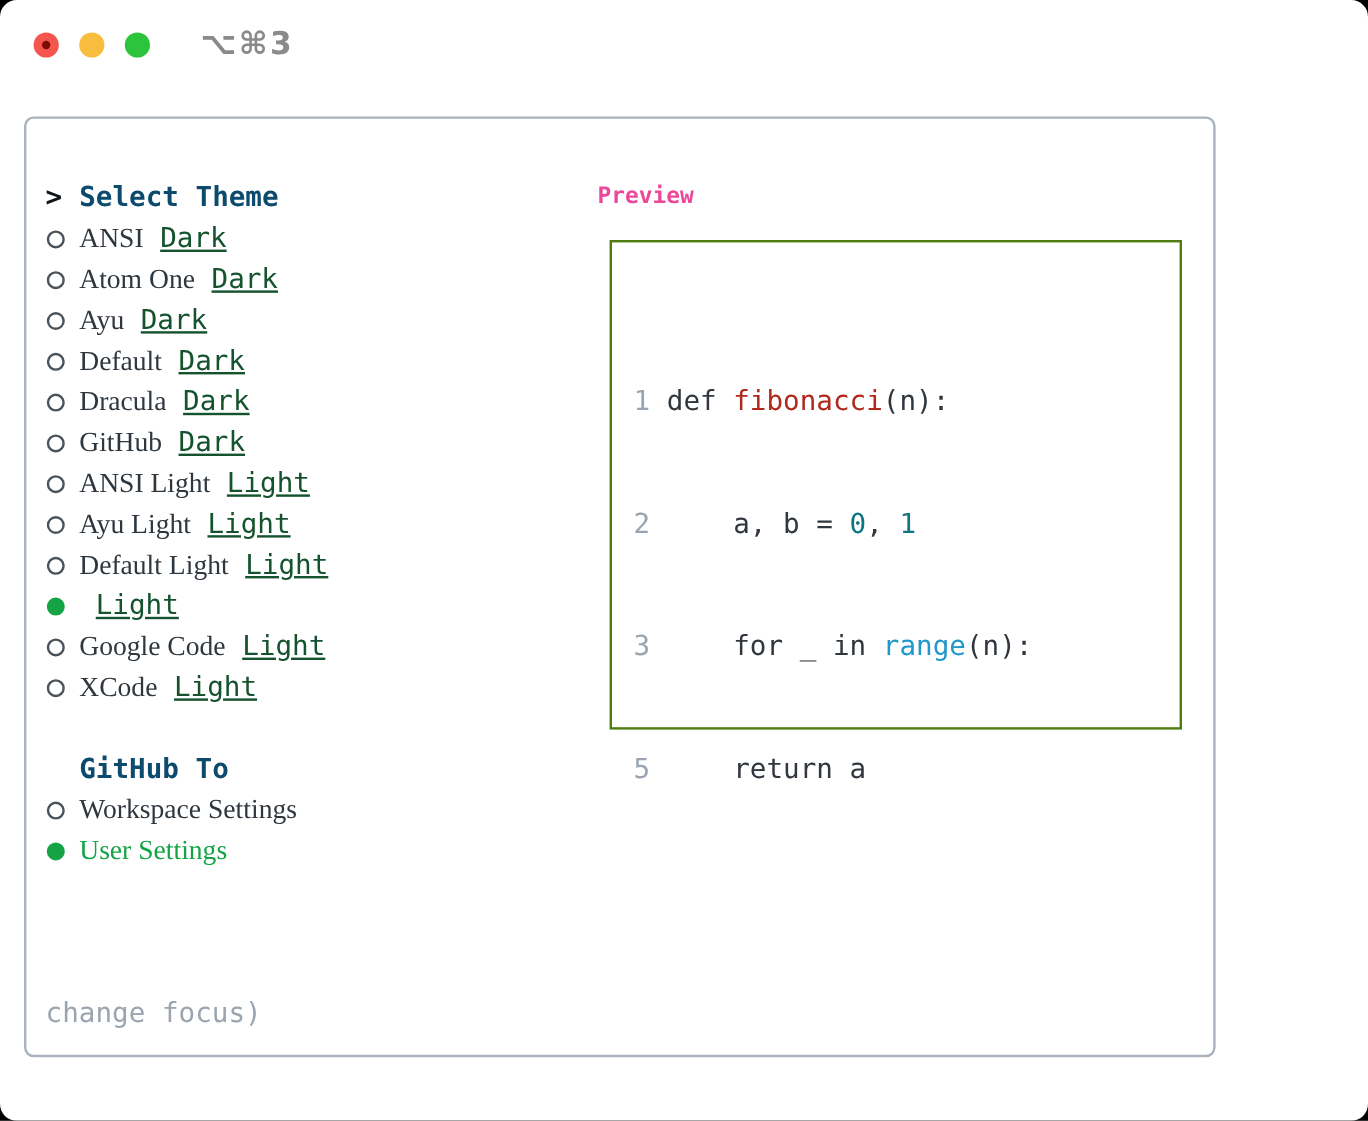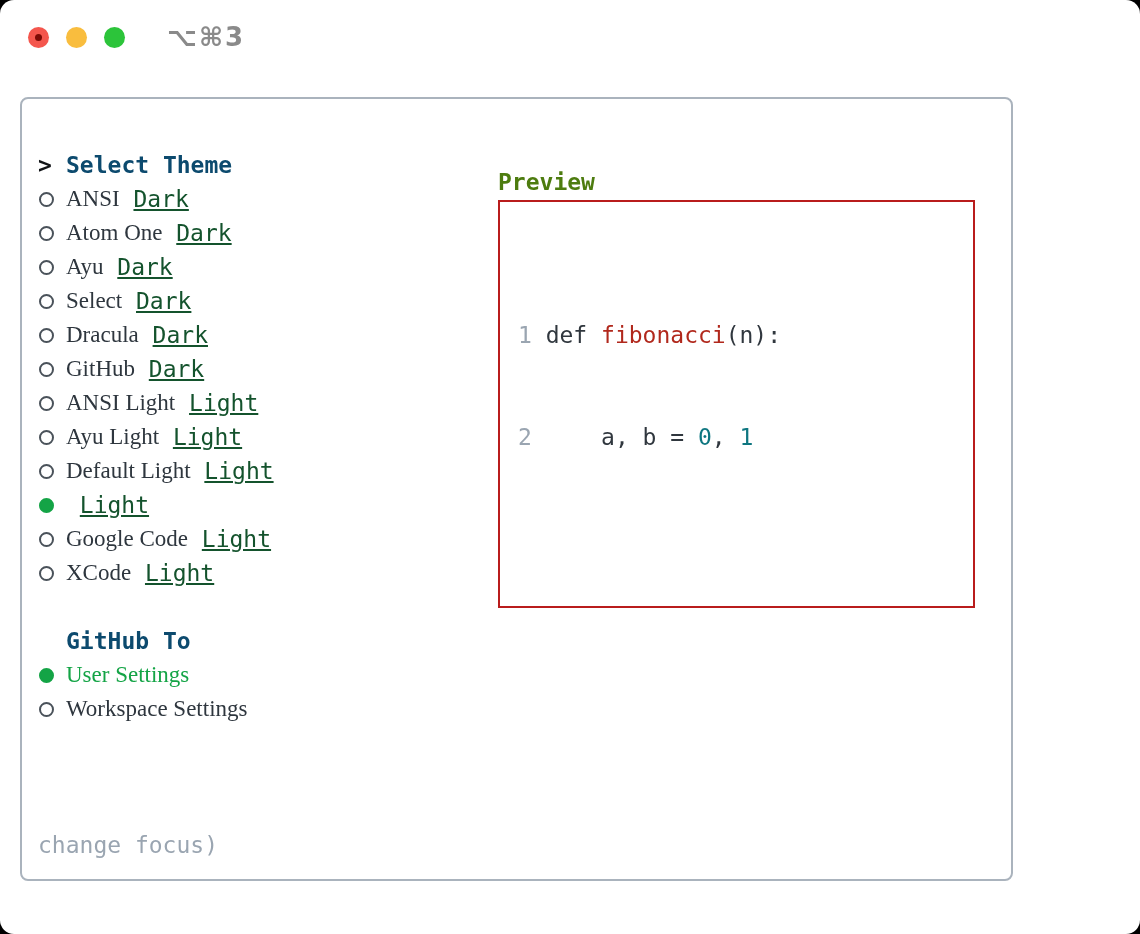--- a/index.html
+++ b/index.html
@@ -47,27 +47,27 @@
   .caret { font-weight:bold; color:#111417; }
   .heading { font-weight:bold; color:#0c4a6e;text-align:center; }
   .lbl { color:#2e363e;font-family:Liberation Serif, serif; }
   .sfx { color:#14532d; margin-left:13.8px;text-decoration:underline; }
   .sel .lbl { color:#14a446; }
   .spacer { height:34px; }
   .hint { font-size:23px; line-height:34px; color:#9aa5b1; white-space:pre; }
 
   
   .preview-label {
-    position:absolute; left:476px; top:66px; height:34px;
+    position:absolute; left:476px; top:47px; height:34px;
     display:flex; align-items:center;
-    font-size:23px; font-weight:bold; color:#4d7c0f;
+    font-size:19px; font-weight:bold; color:#ec4899;
   }
   .pbox {
-    position:absolute; left:476px; top:101px; width:477px; height:408px;
-    border:2px solid #b91c1c; background:#fff;
+    position:absolute; left:486px; top:101px; width:477px; height:408px;
+    border:2px solid #4d7c0f; background:#fff;
   }
   .code {
     padding:48px 0 0 18px; font-size:23px; line-height:34px;
     white-space:pre; color:#30373e;
   }
   .codeline { height:34px; }
   .ln { color:#9aa5b1; margin-right:13.8px; }
   .fn  { color:#b1281c; }
   .numlit { color:#0e7680; }
   .blt { color:#2197ce; }
@@ -102,21 +102,21 @@
       <div class="row clickable">
         <span class="marker"><span class="radio"></span></span>
         <span class="lbl">Atom One</span><span class="sfx">Dark</span>
       </div>
       <div class="row clickable">
         <span class="marker"><span class="radio"></span></span>
         <span class="lbl">Ayu</span><span class="sfx">Dark</span>
       </div>
       <div class="row clickable">
         <span class="marker"><span class="radio"></span></span>
-        <span class="lbl">Select</span><span class="sfx">Dark</span>
+        <span class="lbl">Default</span><span class="sfx">Dark</span>
       </div>
       <div class="row clickable">
         <span class="marker"><span class="radio"></span></span>
         <span class="lbl">Dracula</span><span class="sfx">Dark</span>
       </div>
       <div class="row clickable">
         <span class="marker"><span class="radio"></span></span>
         <span class="lbl">GitHub</span><span class="sfx">Dark</span>
       </div>
       <div class="row clickable">
@@ -143,42 +143,44 @@
         <span class="marker"><span class="radio"></span></span>
         <span class="lbl">XCode</span><span class="sfx">Light</span>
       </div>
 
       <div class="spacer"></div>
 
       <div class="row">
         <span class="marker"></span>
         <span class="heading">GitHub To</span>
       </div>
+      <div class="row clickable">
+        <span class="marker"><span class="radio"></span></span>
+        <span class="lbl">Workspace Settings</span>
+      </div>
       <div class="row clickable sel">
         <span class="marker"><span class="radio on"></span></span>
         <span class="lbl">User Settings</span>
-      </div>
-      <div class="row clickable">
-        <span class="marker"><span class="radio"></span></span>
-        <span class="lbl">Workspace Settings</span>
       </div>
 
       <div class="spacer"></div>
 
       <div class="hint">
         <div>change focus)</div>
       </div>
     </div>
 
     <div class="preview-label">Preview</div>
 
     <div class="pbox">
       <div class="code">
         <div class="codeline"><span class="ln">1</span><span>def </span><span class="fn">fibonacci</span><span>(n):</span></div>
         <div class="codeline"><span class="ln">2</span><span>    a, b = </span><span class="numlit">0</span><span>, </span><span class="numlit">1</span></div>
+        <div class="codeline"><span class="ln">3</span><span>    for _ in </span><span class="blt">range</span><span>(n):</span></div>
+        <div class="codeline"><span class="ln">5</span><span>    return a</span></div>
         <div class="codeline"></div>
         <div class="codeline"></div>
         
         
       </div>
     </div>
 
   </div>
 </div>
 

